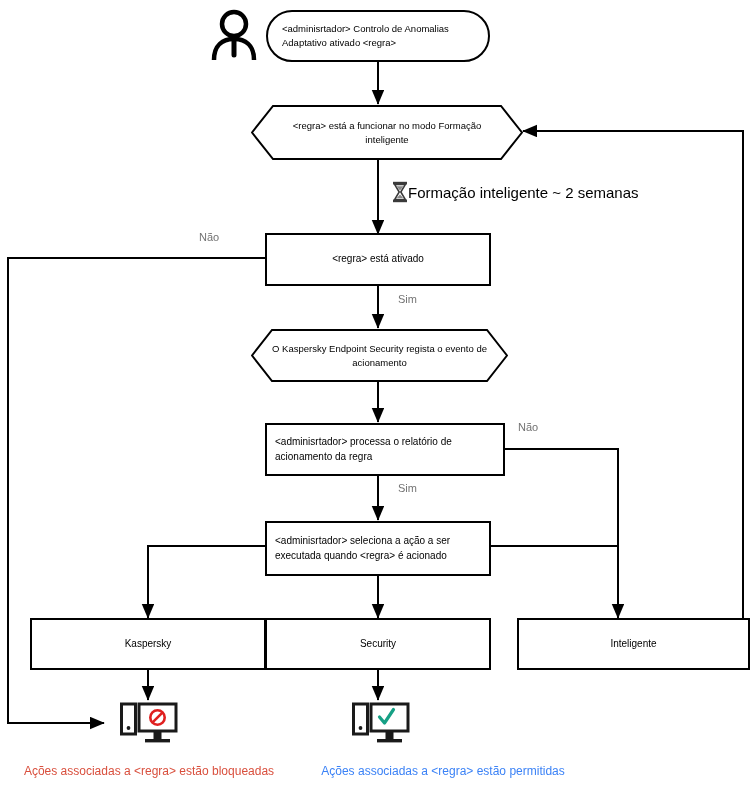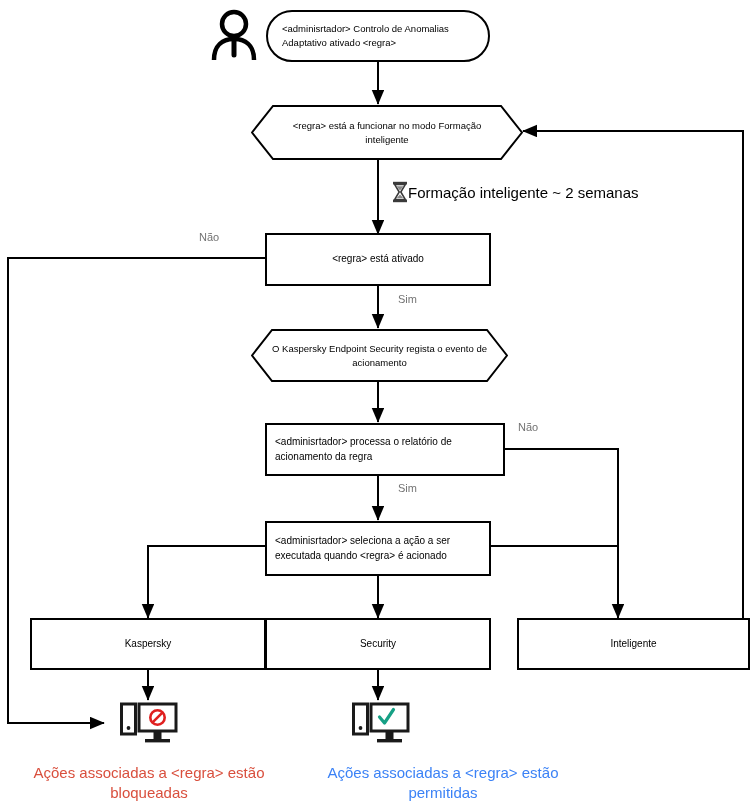--- a/index.html
+++ b/index.html
@@ -80,21 +80,21 @@
   .timer-row {
     position: absolute;
     display: flex;
     align-items: center;
     font-size: 15px;
     white-space: nowrap;
   }
   .caption {
     position: absolute;
     text-align: center;
-    font-size: 15px;
+    font-size: 12px;
     line-height: 1.35;
   }
   .cap-blocked { color: #d94f3d; }
   .cap-allowed { color: #3b82f6; }
   .icon-abs { position: absolute; }
 </style>
 </head>
 <body>
 
 <div id="canvas">

